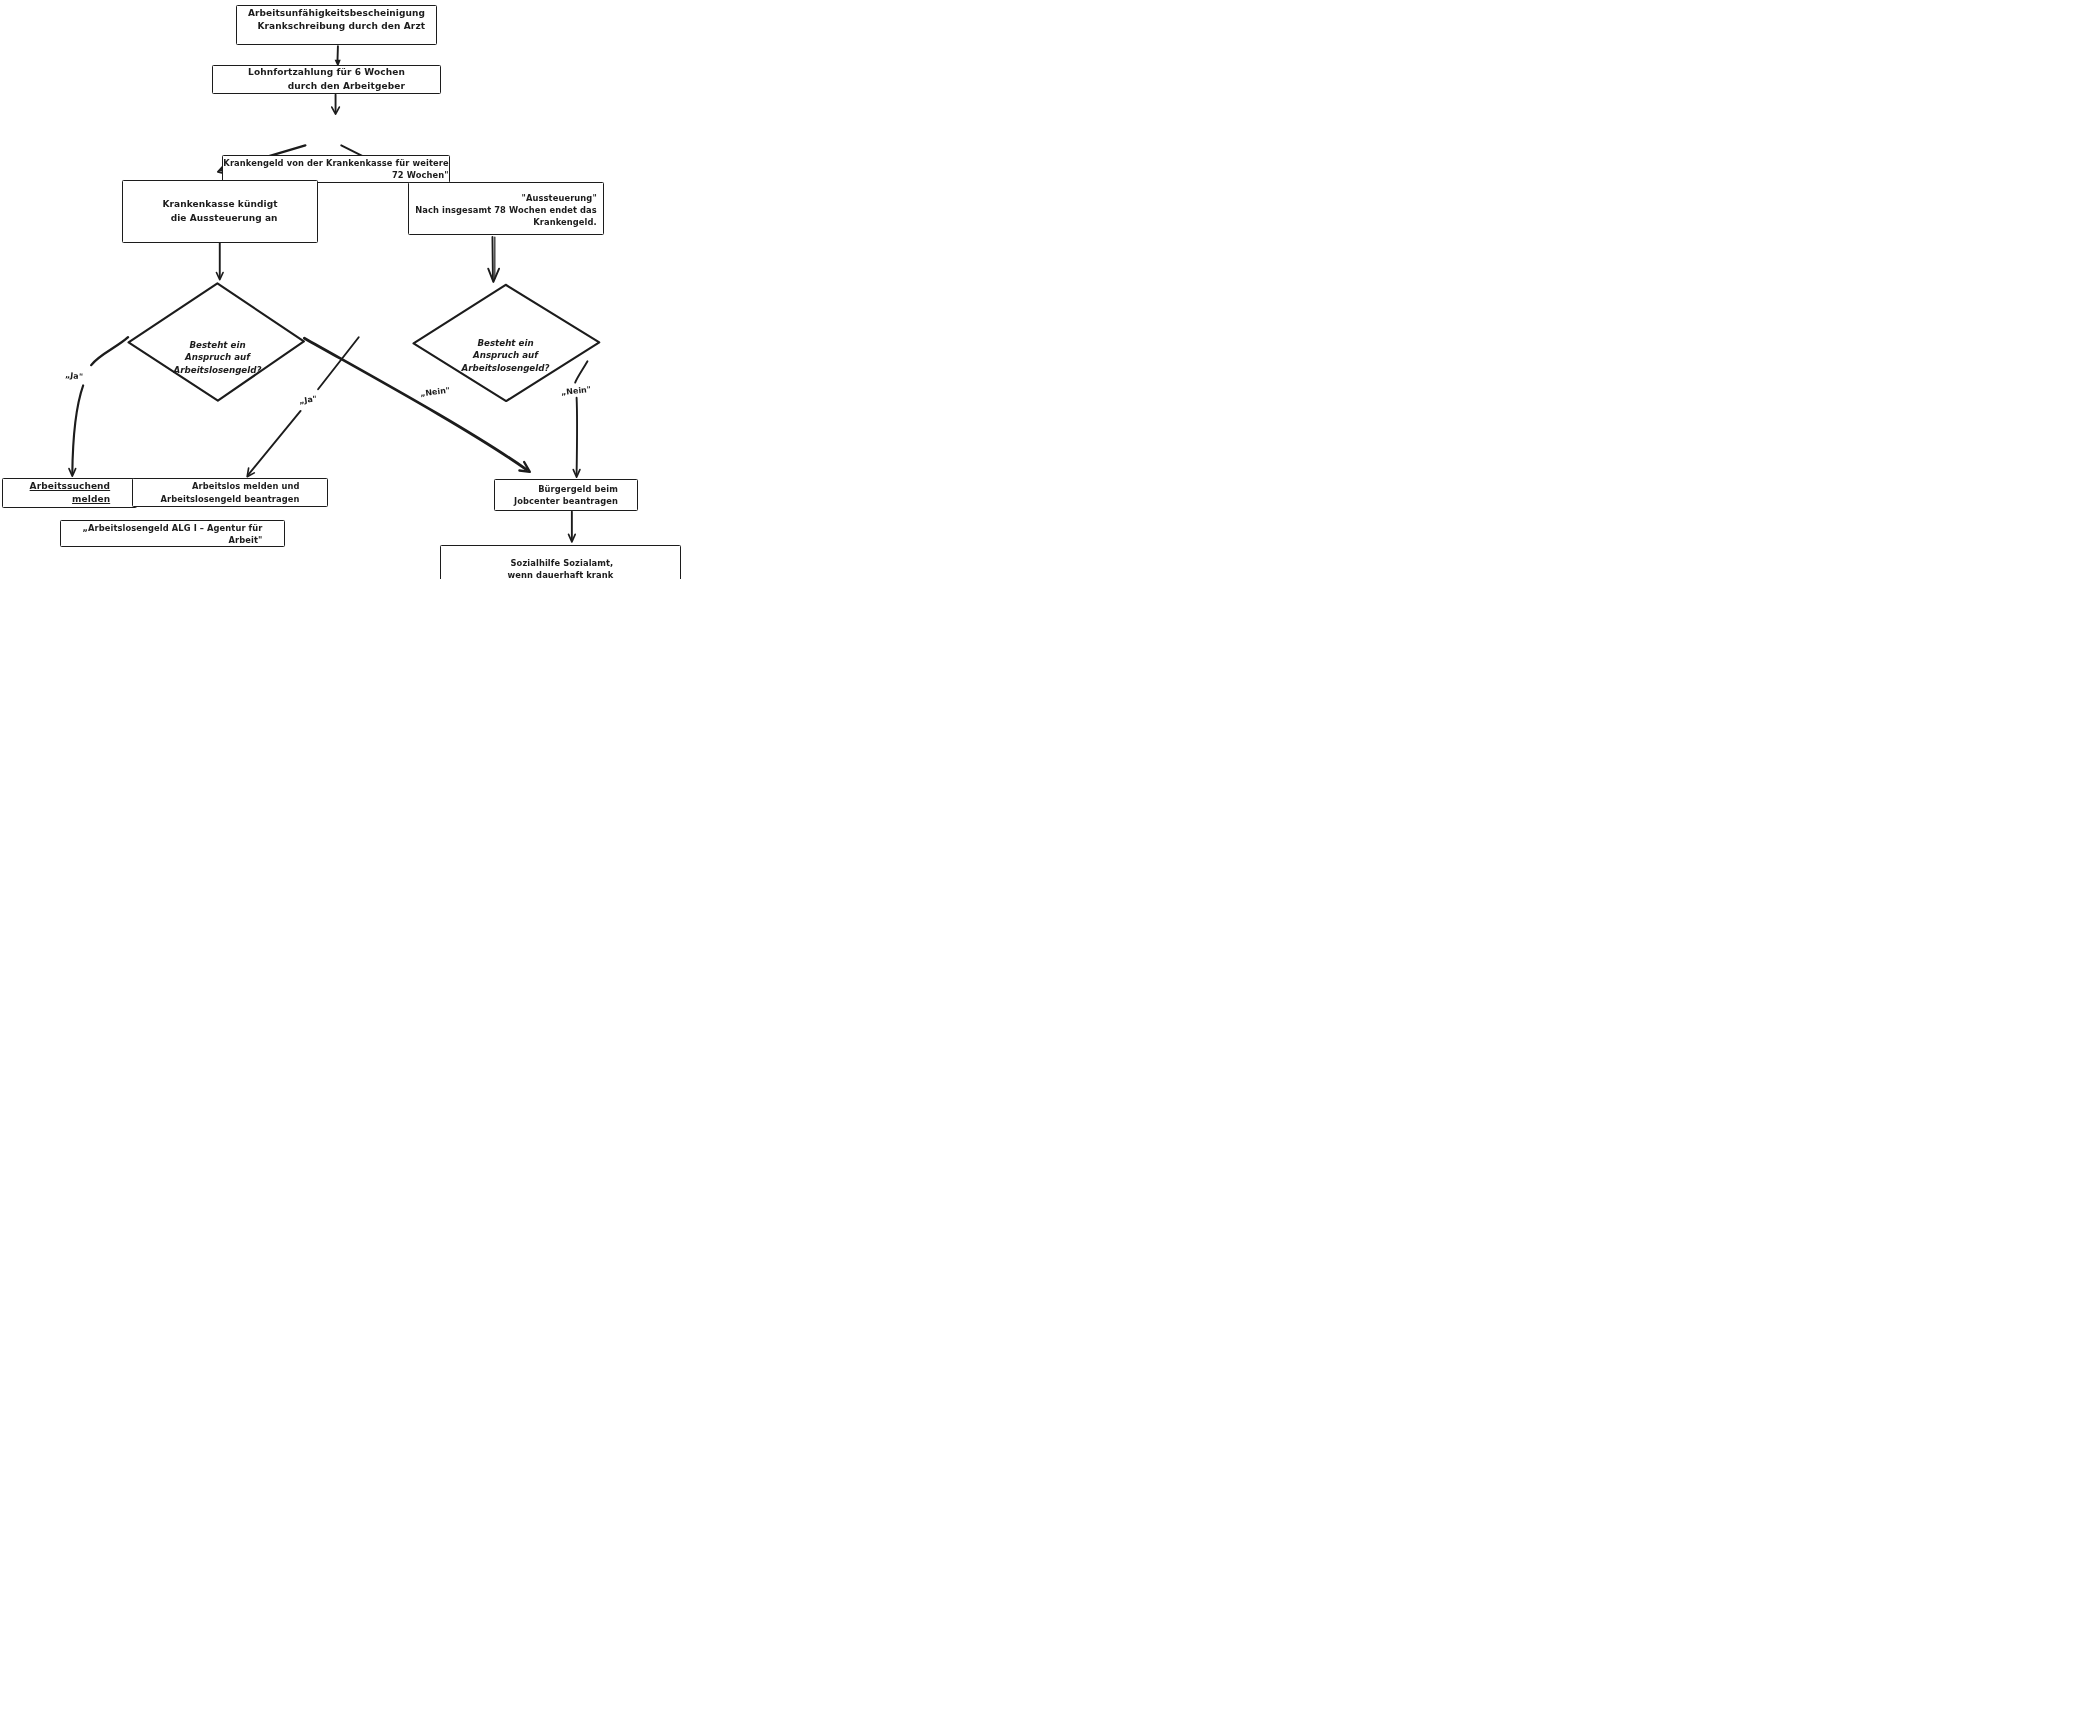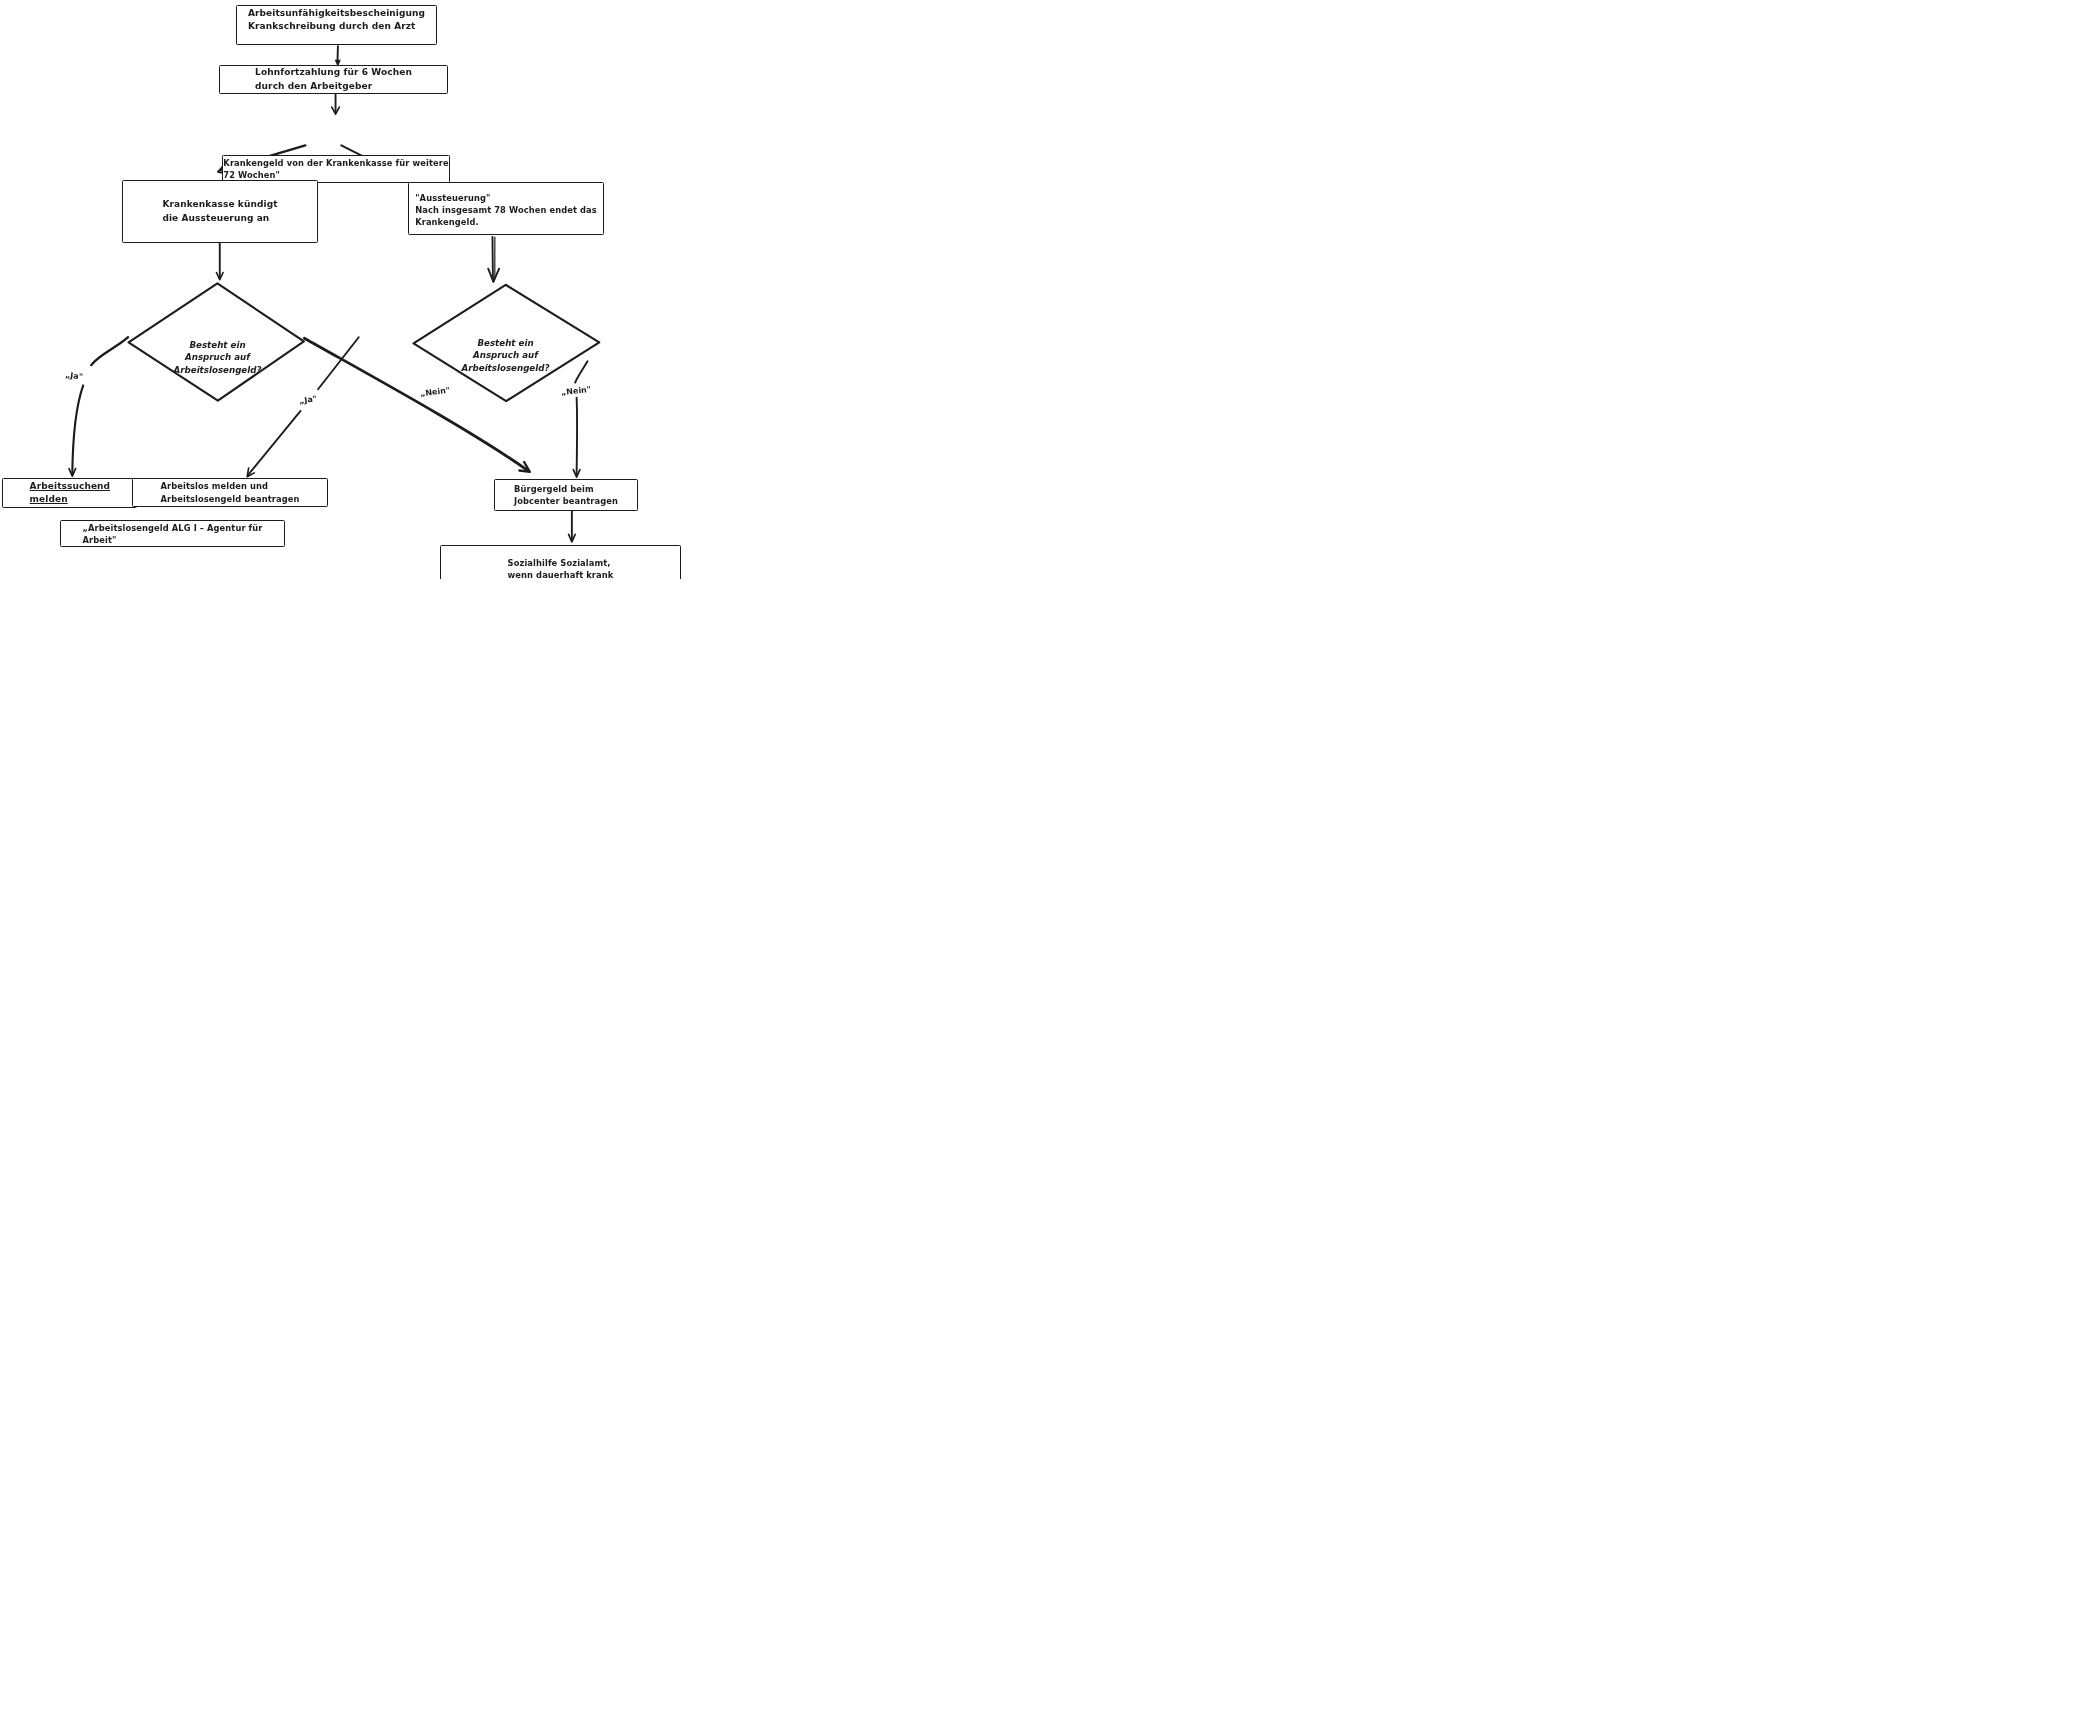--- a/index.html
+++ b/index.html
@@ -10,21 +10,21 @@
   }
   #stage{position:absolute;inset:0;}
   svg.wires{position:absolute;left:0;top:0;width:699px;height:579px;}
   .node{
     position:absolute;
     border:1.9px solid #1c1c1c;
     border-radius:1.4px;
     background:#ffffff;
     display:flex;align-items:center;justify-content:center;
     box-sizing:border-box;
-    text-align:left;
+    text-align:right;
   }
   .node-text{
     white-space:pre-line;
     font-size:9px;
     line-height:1.45;
     font-weight:600;
     letter-spacing:0.1px;
   }
   .node-text.small{font-size:8.3px;}
   .dtext{
@@ -114,21 +114,21 @@
 
     <path d="M460,599 L643,722 L461,847 L272,724 Z" fill="#ffffff" stroke-width="4.5"></path>
     <path d="M1070,602 L1268,724 L1071,848 L875,726 Z" fill="#ffffff" stroke-width="4.5"></path>
   </svg>
 
   <div class="node" style="left:236px;top:5.2px;width:201px;height:40px;padding-bottom:9.5px;">
     <span class="node-text">Arbeitsunfähigkeitsbescheinigung
 Krankschreibung durch den Arzt</span>
   </div>
 
-  <div class="node" style="left:219px;top:65px;width:229px;height:29px;">
+  <div class="node" style="left:212px;top:65px;width:229px;height:29px;">
     <span class="node-text">Lohnfortzahlung für 6 Wochen
 durch den Arbeitgeber</span>
   </div>
 
   <div class="node" style="left:222px;top:116px;width:228px;height:28px;margin-top:39px;">
     <span class="node-text small">Krankengeld von der Krankenkasse für weitere
 72 Wochen"</span>
   </div>
 
   <div class="node" style="left:122px;top:180px;width:196px;height:63px;">

